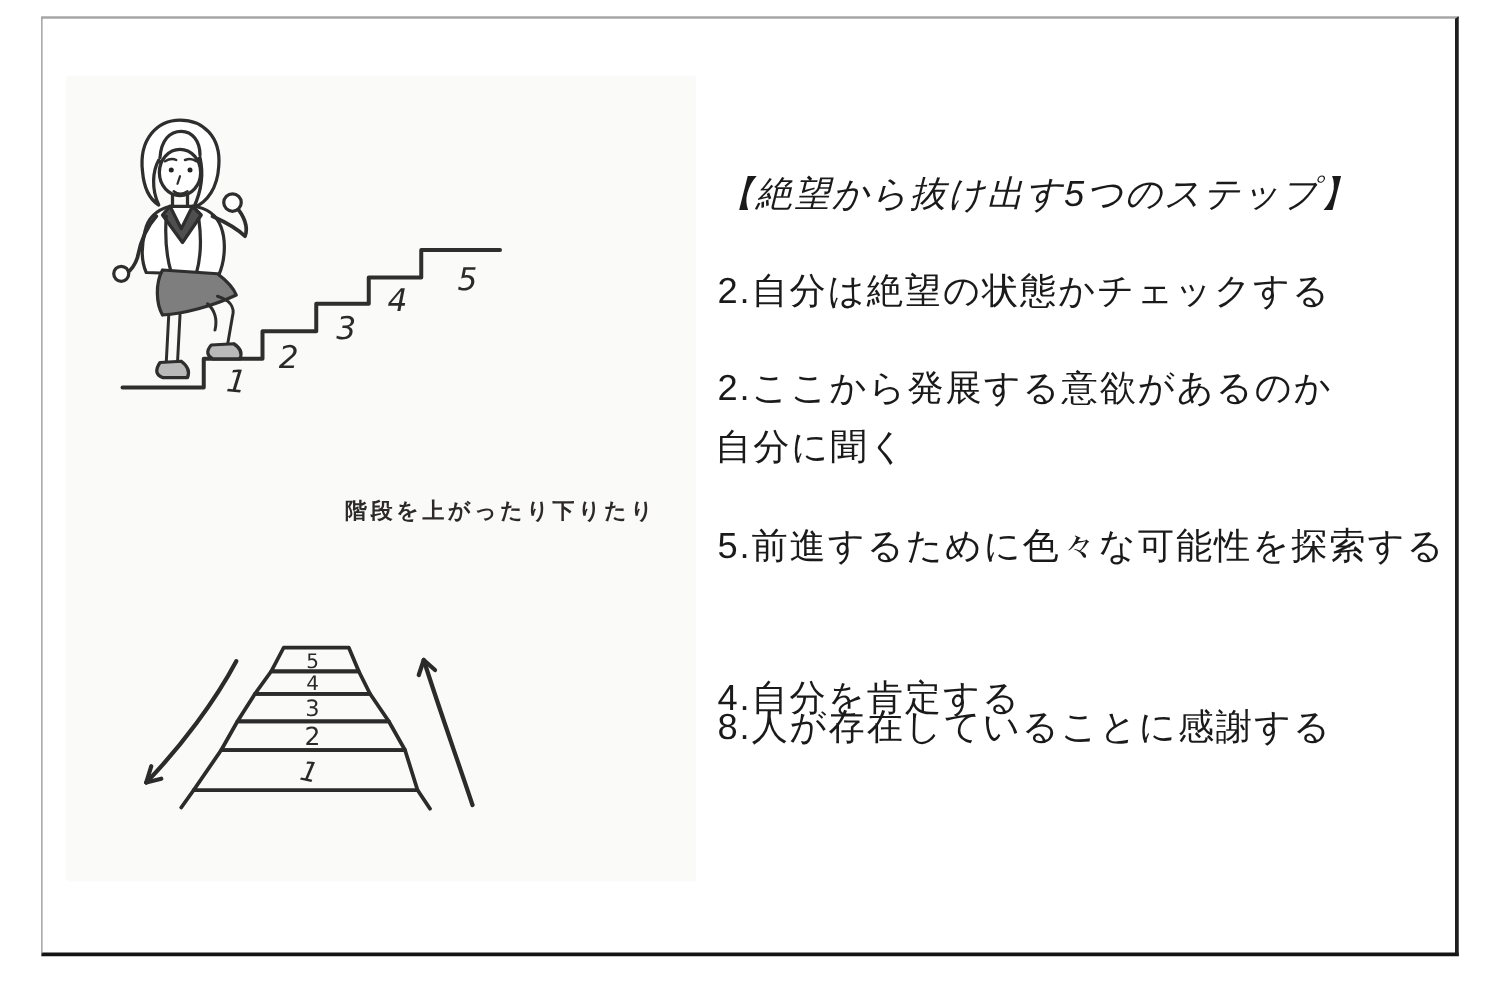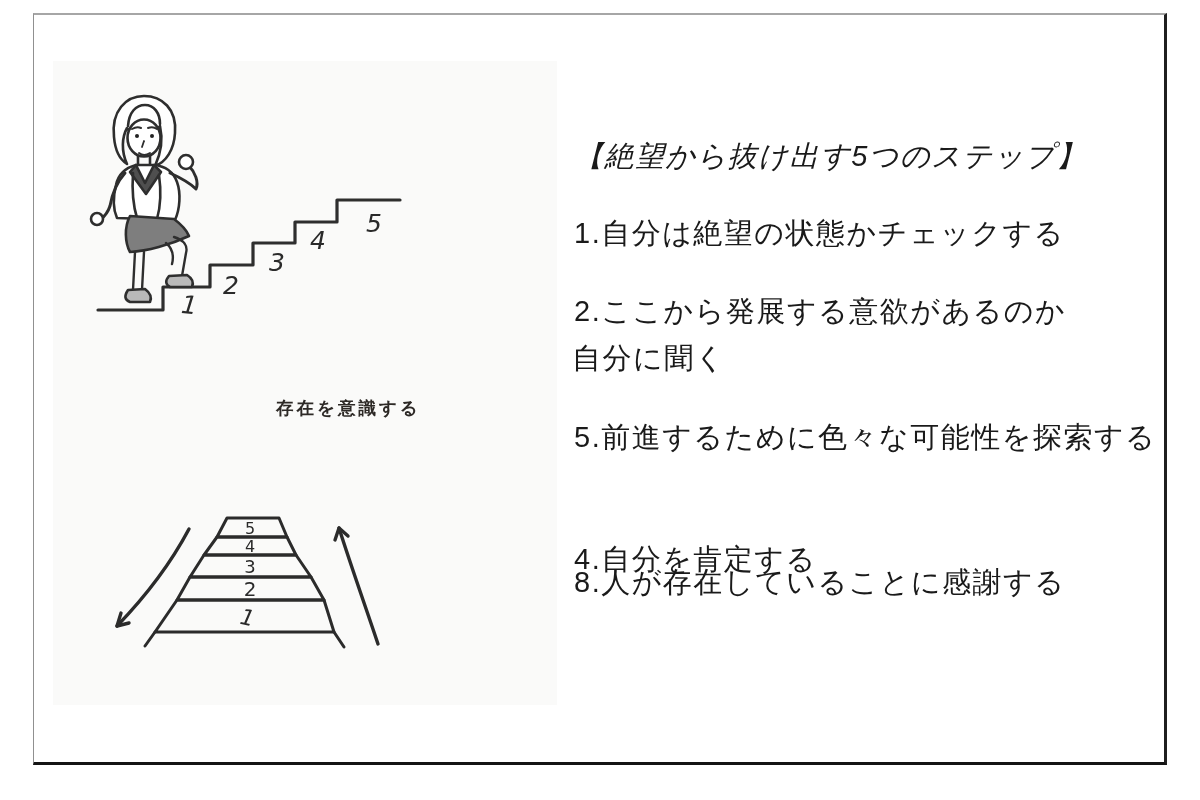--- a/index.html
+++ b/index.html
@@ -124,26 +124,26 @@
       <path d="M84,613 L96,610 M84,613 L88,600"></path>
     </g>
     <g>
       <path d="M345,631 C333,595 318,553 306,515"></path>
       <path d="M306,515 L302,527 M306,515 L315,523"></path>
     </g>
   </g>
 </svg>
 
 <div class="caption">
-  <div>存在を意識する</div>
+  <div>階段を上がったり下りたり</div>
 </div>
 
 <div class="jp-line steps-title">【絶望から抜け出す5つのステップ】</div>
 
-<div class="jp-line step-1">1.自分は絶望の状態かチェックする</div>
+<div class="jp-line step-1">2.自分は絶望の状態かチェックする</div>
 
 <div class="jp-line step-2a">2.ここから発展する意欲があるのか</div>
 <div class="jp-line step-2b">自分に聞く</div>
 
 <div class="jp-line step-3">5.前進するために色々な可能性を探索する</div>
 
 <div class="jp-line step-4">4.自分を肯定する</div>
 
 <div class="jp-line step-5">8.人が存在していることに感謝する</div>
 

